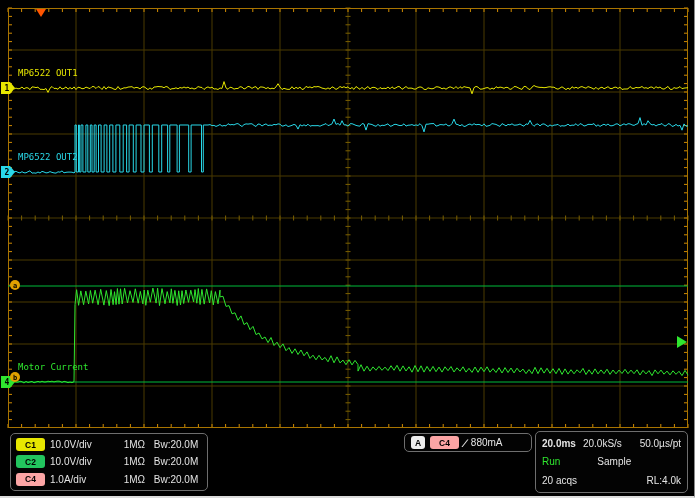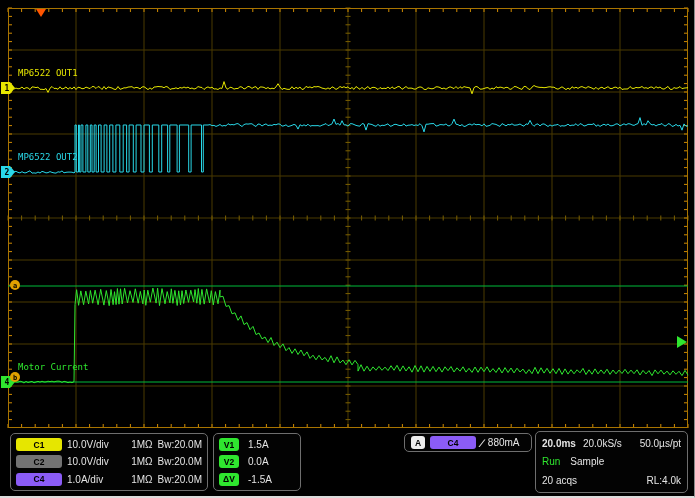--- a/index.html
+++ b/index.html
@@ -15,37 +15,37 @@
           display:flex;flex-direction:column;justify-content:space-around}
   .cur-box{left:213px;top:5px;width:88px;height:58px;padding:2px 5px;
            display:flex;flex-direction:column;justify-content:space-around}
   .trig-box{left:404px;top:5px;width:128px;height:19px;display:flex;align-items:center;
             gap:5px;padding:0 6px}
   .right-box{left:535px;top:3px;width:153px;height:62px;padding:2px 6px;
              display:flex;flex-direction:column;justify-content:space-around}
   .row{display:flex;align-items:center;gap:5px;height:16px}
   .rrow{display:flex;align-items:center;gap:7px;height:14px;white-space:nowrap}
   .badge{display:inline-flex;align-items:center;justify-content:center;
-         width:46px;height:13px;border-radius:3px;color:#000;font-weight:bold;
+         width:29px;height:13px;border-radius:3px;color:#000;font-weight:bold;
          font-size:8.5px;flex:0 0 auto}
   .b-c1{background:#e6e600}
-  .b-c2{background:#737373}
-  .b-c4{background:#8b5cf6}
+  .b-c2{background:#22c55e}
+  .b-c4{background:#fca5a5}
   .b-v{background:#2fe62f;width:20px}
   .b-a{background:#ededed;width:14px}
   .scale{width:58px}
   .imp{width:32px;text-align:right}
   .bw{flex:1;text-align:center}
   .curval{margin-left:4px}
   .slope{color:#e6e6e6;font-weight:bold;font-size:11px;transform:skewX(-8deg)}
   .tlevel{color:#e6e6e6}
   .bold{font-weight:bold}
   .push{margin-left:auto}
   .run{color:#2fe62f;font-weight:normal}
-  .sample{margin-left:3px}
+  .sample{margin-left:30px}
   .clock{color:#e6c300}
 </style>
 </head>
 <body>
 
 <div class="scope">
 
   <svg width="695" height="430" viewBox="0 0 695 430">
       <path d="M76,8V428M144,8V428M212,8V428M280,8V428M348,8V428M416,8V428M484,8V428M552,8V428M620,8V428M8,50H688M8,92H688M8,134H688M8,176H688M8,218H688M8,260H688M8,302H688M8,344H688M8,386H688" stroke="#4a3a00" stroke-width="1" fill="none"></path>
       <path d="M8.0,215.5V220.5M21.6,215.5V220.5M35.2,215.5V220.5M48.8,215.5V220.5M62.4,215.5V220.5M76.0,215.5V220.5M89.6,215.5V220.5M103.2,215.5V220.5M116.8,215.5V220.5M130.4,215.5V220.5M144.0,215.5V220.5M157.6,215.5V220.5M171.2,215.5V220.5M184.8,215.5V220.5M198.4,215.5V220.5M212.0,215.5V220.5M225.6,215.5V220.5M239.2,215.5V220.5M252.8,215.5V220.5M266.4,215.5V220.5M280.0,215.5V220.5M293.6,215.5V220.5M307.2,215.5V220.5M320.8,215.5V220.5M334.4,215.5V220.5M348.0,215.5V220.5M361.6,215.5V220.5M375.2,215.5V220.5M388.8,215.5V220.5M402.4,215.5V220.5M416.0,215.5V220.5M429.6,215.5V220.5M443.2,215.5V220.5M456.8,215.5V220.5M470.4,215.5V220.5M484.0,215.5V220.5M497.6,215.5V220.5M511.2,215.5V220.5M524.8,215.5V220.5M538.4,215.5V220.5M552.0,215.5V220.5M565.6,215.5V220.5M579.2,215.5V220.5M592.8,215.5V220.5M606.4,215.5V220.5M620.0,215.5V220.5M633.6,215.5V220.5M647.2,215.5V220.5M660.8,215.5V220.5M674.4,215.5V220.5M688.0,215.5V220.5M345.5,8.0H350.5M345.5,16.4H350.5M345.5,24.8H350.5M345.5,33.2H350.5M345.5,41.6H350.5M345.5,50.0H350.5M345.5,58.4H350.5M345.5,66.8H350.5M345.5,75.2H350.5M345.5,83.6H350.5M345.5,92.0H350.5M345.5,100.4H350.5M345.5,108.8H350.5M345.5,117.2H350.5M345.5,125.6H350.5M345.5,134.0H350.5M345.5,142.4H350.5M345.5,150.8H350.5M345.5,159.2H350.5M345.5,167.6H350.5M345.5,176.0H350.5M345.5,184.4H350.5M345.5,192.8H350.5M345.5,201.2H350.5M345.5,209.6H350.5M345.5,218.0H350.5M345.5,226.4H350.5M345.5,234.8H350.5M345.5,243.2H350.5M345.5,251.6H350.5M345.5,260.0H350.5M345.5,268.4H350.5M345.5,276.8H350.5M345.5,285.2H350.5M345.5,293.6H350.5M345.5,302.0H350.5M345.5,310.4H350.5M345.5,318.8H350.5M345.5,327.2H350.5M345.5,335.6H350.5M345.5,344.0H350.5M345.5,352.4H350.5M345.5,360.8H350.5M345.5,369.2H350.5M345.5,377.6H350.5M345.5,386.0H350.5M345.5,394.4H350.5M345.5,402.8H350.5M345.5,411.2H350.5M345.5,419.6H350.5M345.5,428.0H350.5" stroke="#7c6100" stroke-width="1" fill="none"></path>
@@ -89,34 +89,20 @@
         <span class="bw">Bw:20.0M</span>
       </div>
       <div class="row">
         <span class="badge b-c4">C4</span>
         <span class="scale">1.0A/div</span>
         <span class="imp">1MΩ</span>
         <span class="bw">Bw:20.0M</span>
       </div>
     </div>
 
-    <div class="box cur-box">
-      <div class="row">
-        <span class="badge b-v">V1</span>
-        <span class="curval">1.5A</span>
-      </div>
-      <div class="row">
-        <span class="badge b-v">V2</span>
-        <span class="curval">0.0A</span>
-      </div>
-      <div class="row">
-        <span class="badge b-v">ΔV</span>
-        <span class="curval">-1.5A</span>
-      </div>
-    </div>
 
     <div class="box trig-box">
       <span class="badge b-a">A</span>
       <span class="badge b-c4">C4</span>
       <span class="slope">∕</span>
       <span class="tlevel">880mA</span>
     </div>
 
     <div class="box right-box">
       <div class="rrow">

